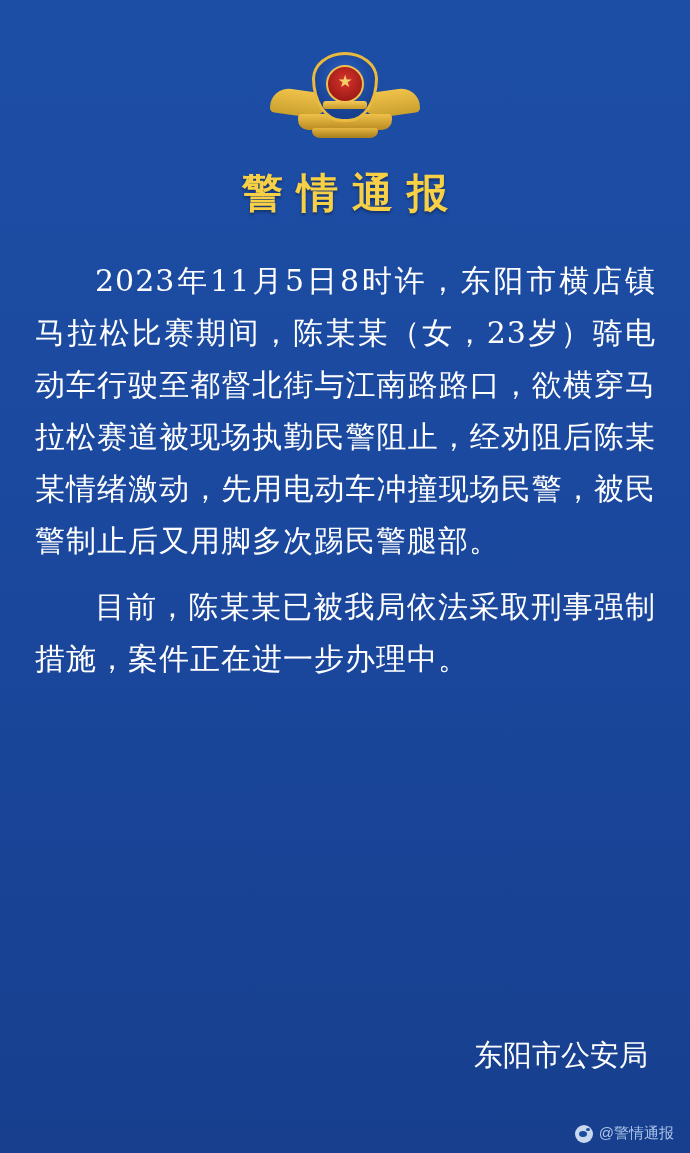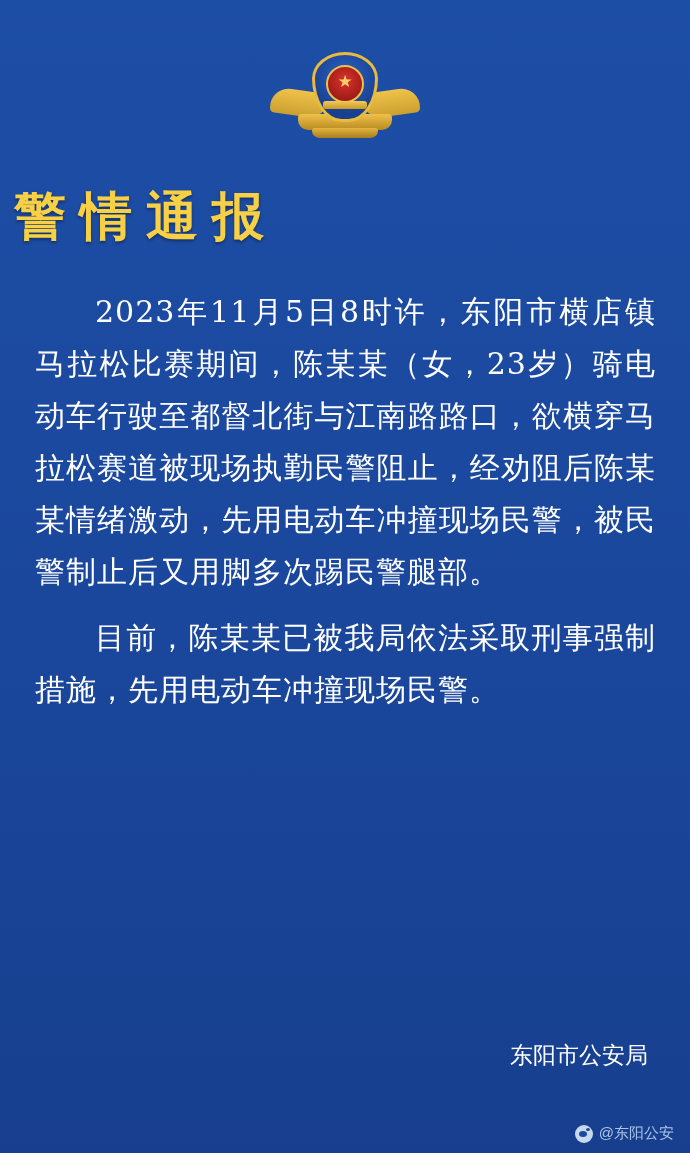--- a/index.html
+++ b/index.html
@@ -101,23 +101,24 @@
     top: 46px;
     transform: translateX(-50%);
     width: 44px;
     height: 8px;
     background: linear-gradient(180deg,#f2c958,#c99a28);
     border-radius: 3px;
   }
 
   
   .title {
-    margin-top: 38px;
+    margin-top: 22px;
+    text-align: center;
     color: #f7d046;
-    font-size: 52px;
+    font-size: 41px;
     font-weight: bold;
     letter-spacing: 14px;
     text-indent: 14px;
     font-family: "DejaVu Serif", "Liberation Serif", serif;
     text-shadow: 0 2px 3px rgba(0,0,0,.35);
   }
 
   
   .body-text {
     margin: 34px 34px 0 35px;
@@ -133,21 +134,21 @@
     text-indent: 2em;
   }
 
   
   .signature {
     position: absolute;
     right: 42px;
     bottom: 76px;
     text-align: right;
     color: #ffffff;
-    font-size: 23px;
+    font-size: 29px;
     line-height: 44px;
     font-family: "DejaVu Serif", "Liberation Serif", serif;
   }
 
   
   .watermark {
     position: absolute;
     right: 16px;
     bottom: 10px;
     display: flex;
@@ -198,25 +199,25 @@
         <div class="star">★</div>
         <div class="ribbon"></div>
       </div>
     </div>
   </div>
 
   <div class="title">警情通报</div>
 
   <div class="body-text">
     <p>2023年11月5日8时许，东阳市横店镇马拉松比赛期间，陈某某（女，23岁）骑电动车行驶至都督北街与江南路路口，欲横穿马拉松赛道被现场执勤民警阻止，经劝阻后陈某某情绪激动，先用电动车冲撞现场民警，被民警制止后又用脚多次踢民警腿部。</p>
-    <p>目前，陈某某已被我局依法采取刑事强制措施，先用电动车冲撞现场民警。</p>
+    <p>目前，陈某某已被我局依法采取刑事强制措施，案件正在进一步办理中。</p>
   </div>
 
   <div class="signature">
     <div>东阳市公安局</div>
   </div>
 
   <div class="watermark">
     <span class="weibo-icon"></span>
-    <span>@东阳公安</span>
+    <span>@警情通报</span>
   </div>
 
 </div>
 
 </body></html>

